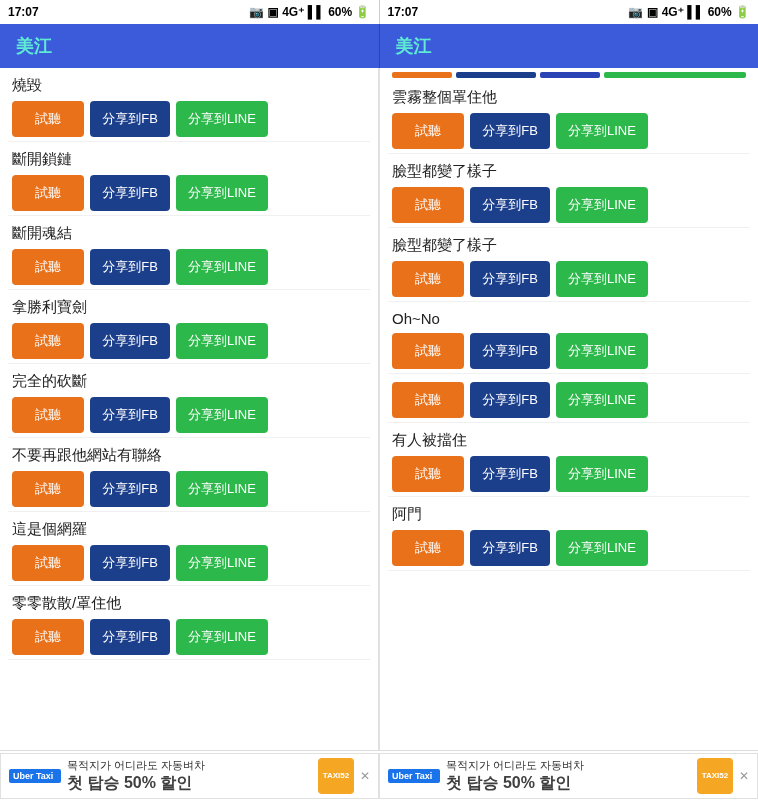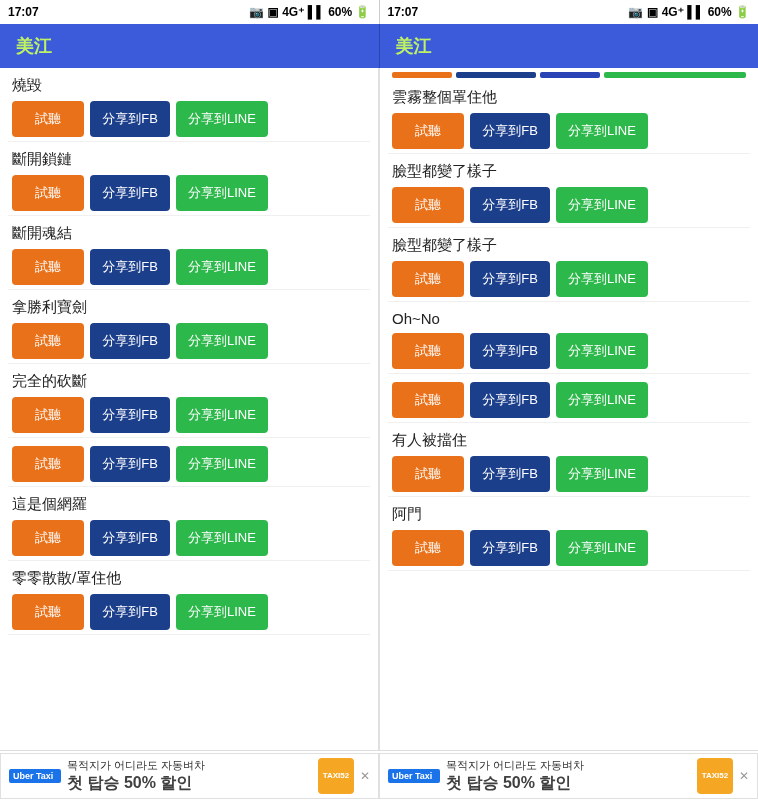--- a/index.html
+++ b/index.html
@@ -40,21 +40,21 @@
       height: 44px;
     }
     .app-header-half {
       flex: 1;
       background: #3B5BDB;
       display: flex;
       align-items: center;
       padding: 0 16px;
     }
     .app-header-half .title {
-      color: #bef264;
+      color: #5eead4;
       font-size: 18px;
       font-weight: bold;
       text-align: right;
     }
     .app-header-divider { width: 1px; background: #2a44b5; }
 
     
     .content-area {
       display: flex;
       flex: 1;
@@ -242,20 +242,21 @@
     <div class="song-item">
       <div class="song-title">完全的砍斷</div>
       <div class="song-buttons">
         <button class="btn btn-listen">試聽</button>
         <button class="btn btn-fb">分享到FB</button>
         <button class="btn btn-line">分享到LINE</button>
       </div>
     </div>
 
     <div class="song-item">
+      <div class="song-title">不要再跟他網站有聯絡</div>
       <div class="song-buttons">
         <button class="btn btn-listen">試聽</button>
         <button class="btn btn-fb">分享到FB</button>
         <button class="btn btn-line">分享到LINE</button>
       </div>
     </div>
 
     <div class="song-item">
       <div class="song-title">這是個網羅</div>
       <div class="song-buttons">

